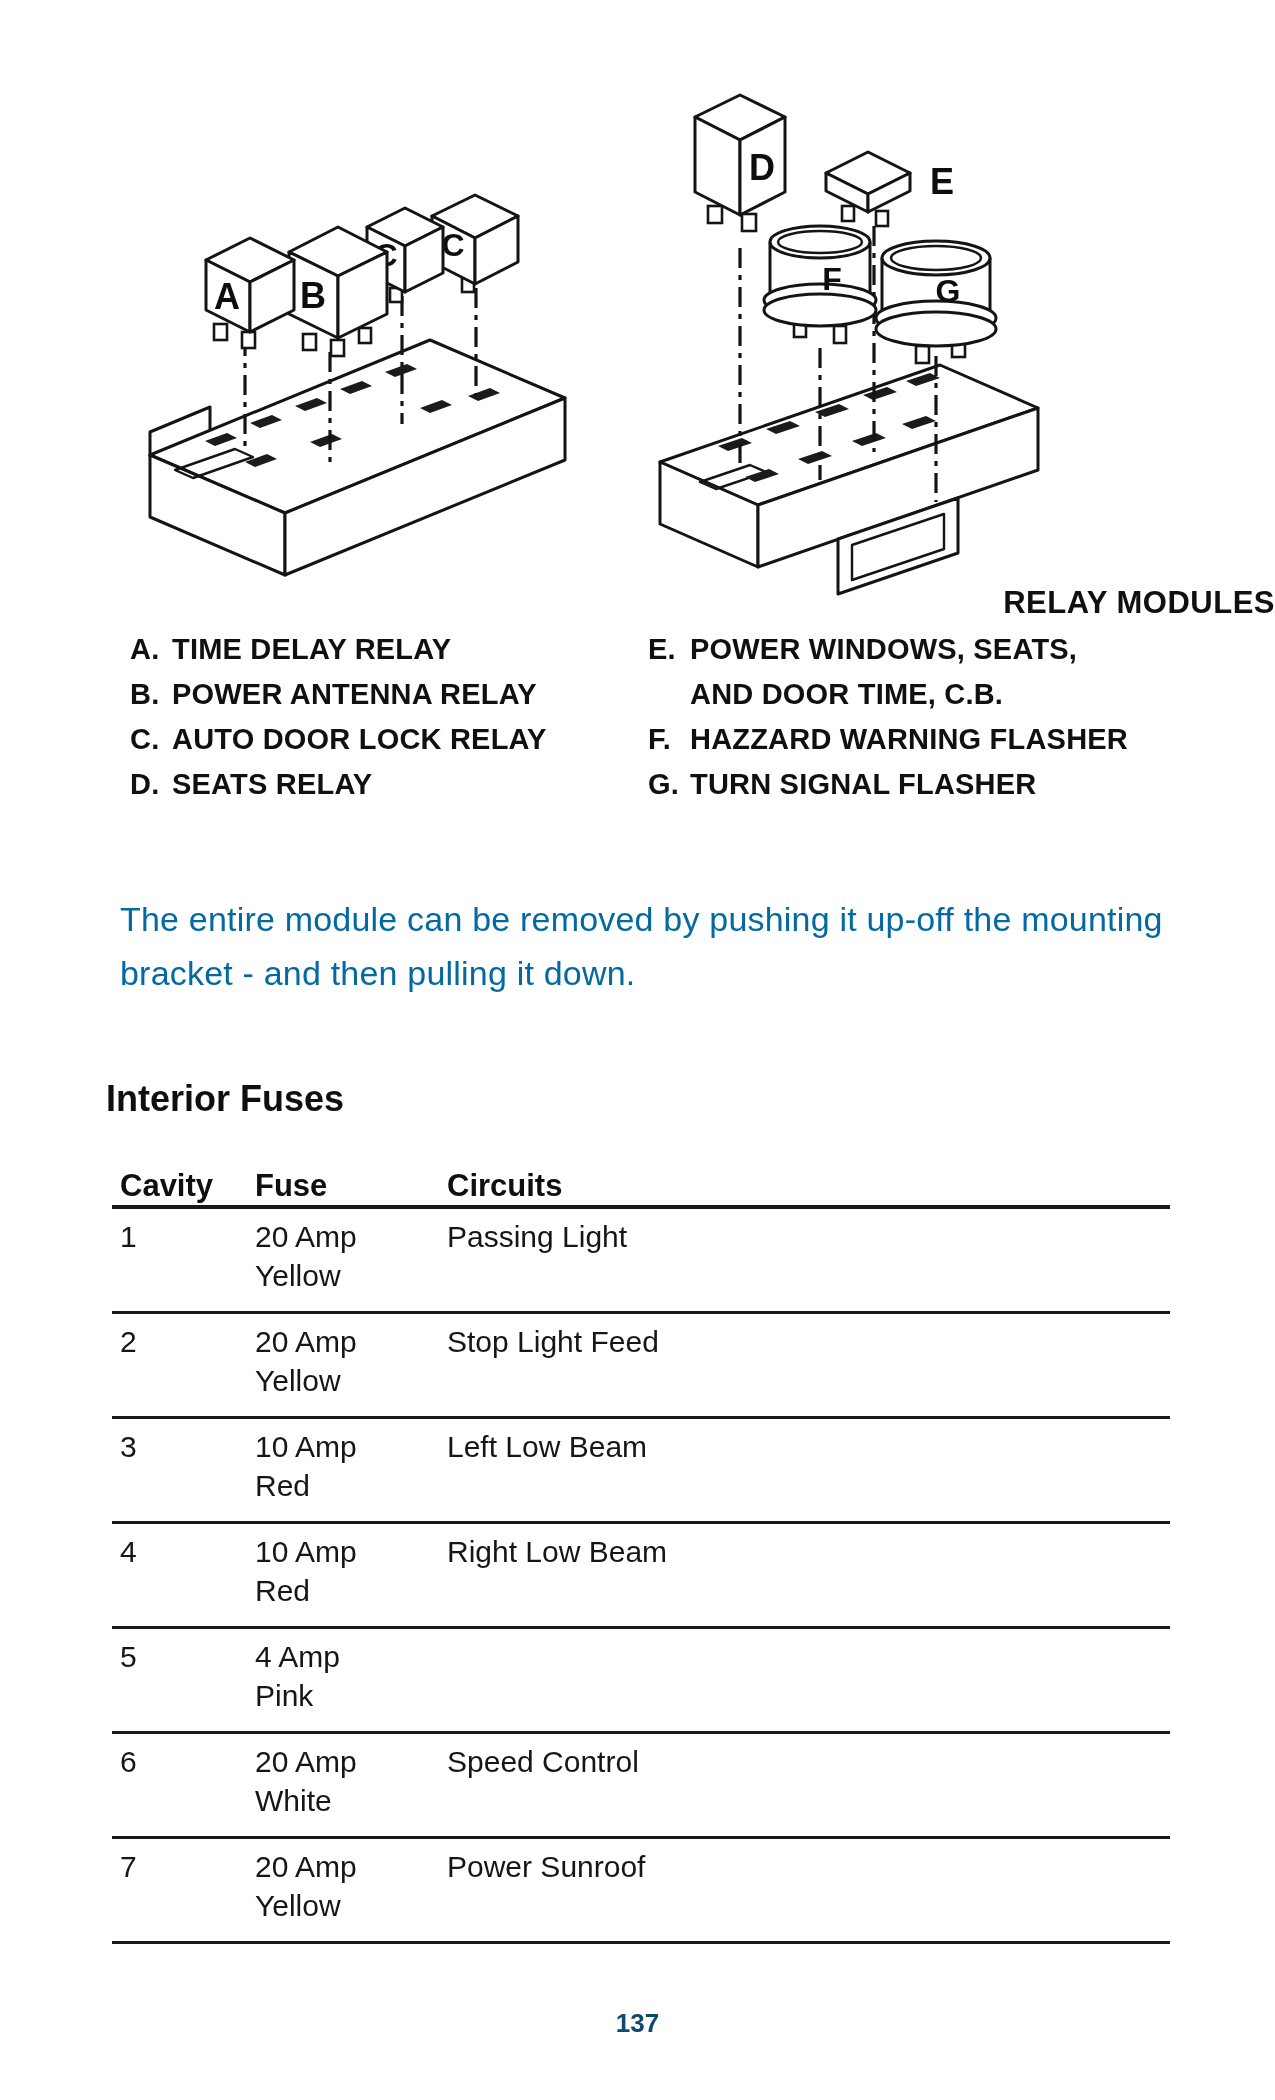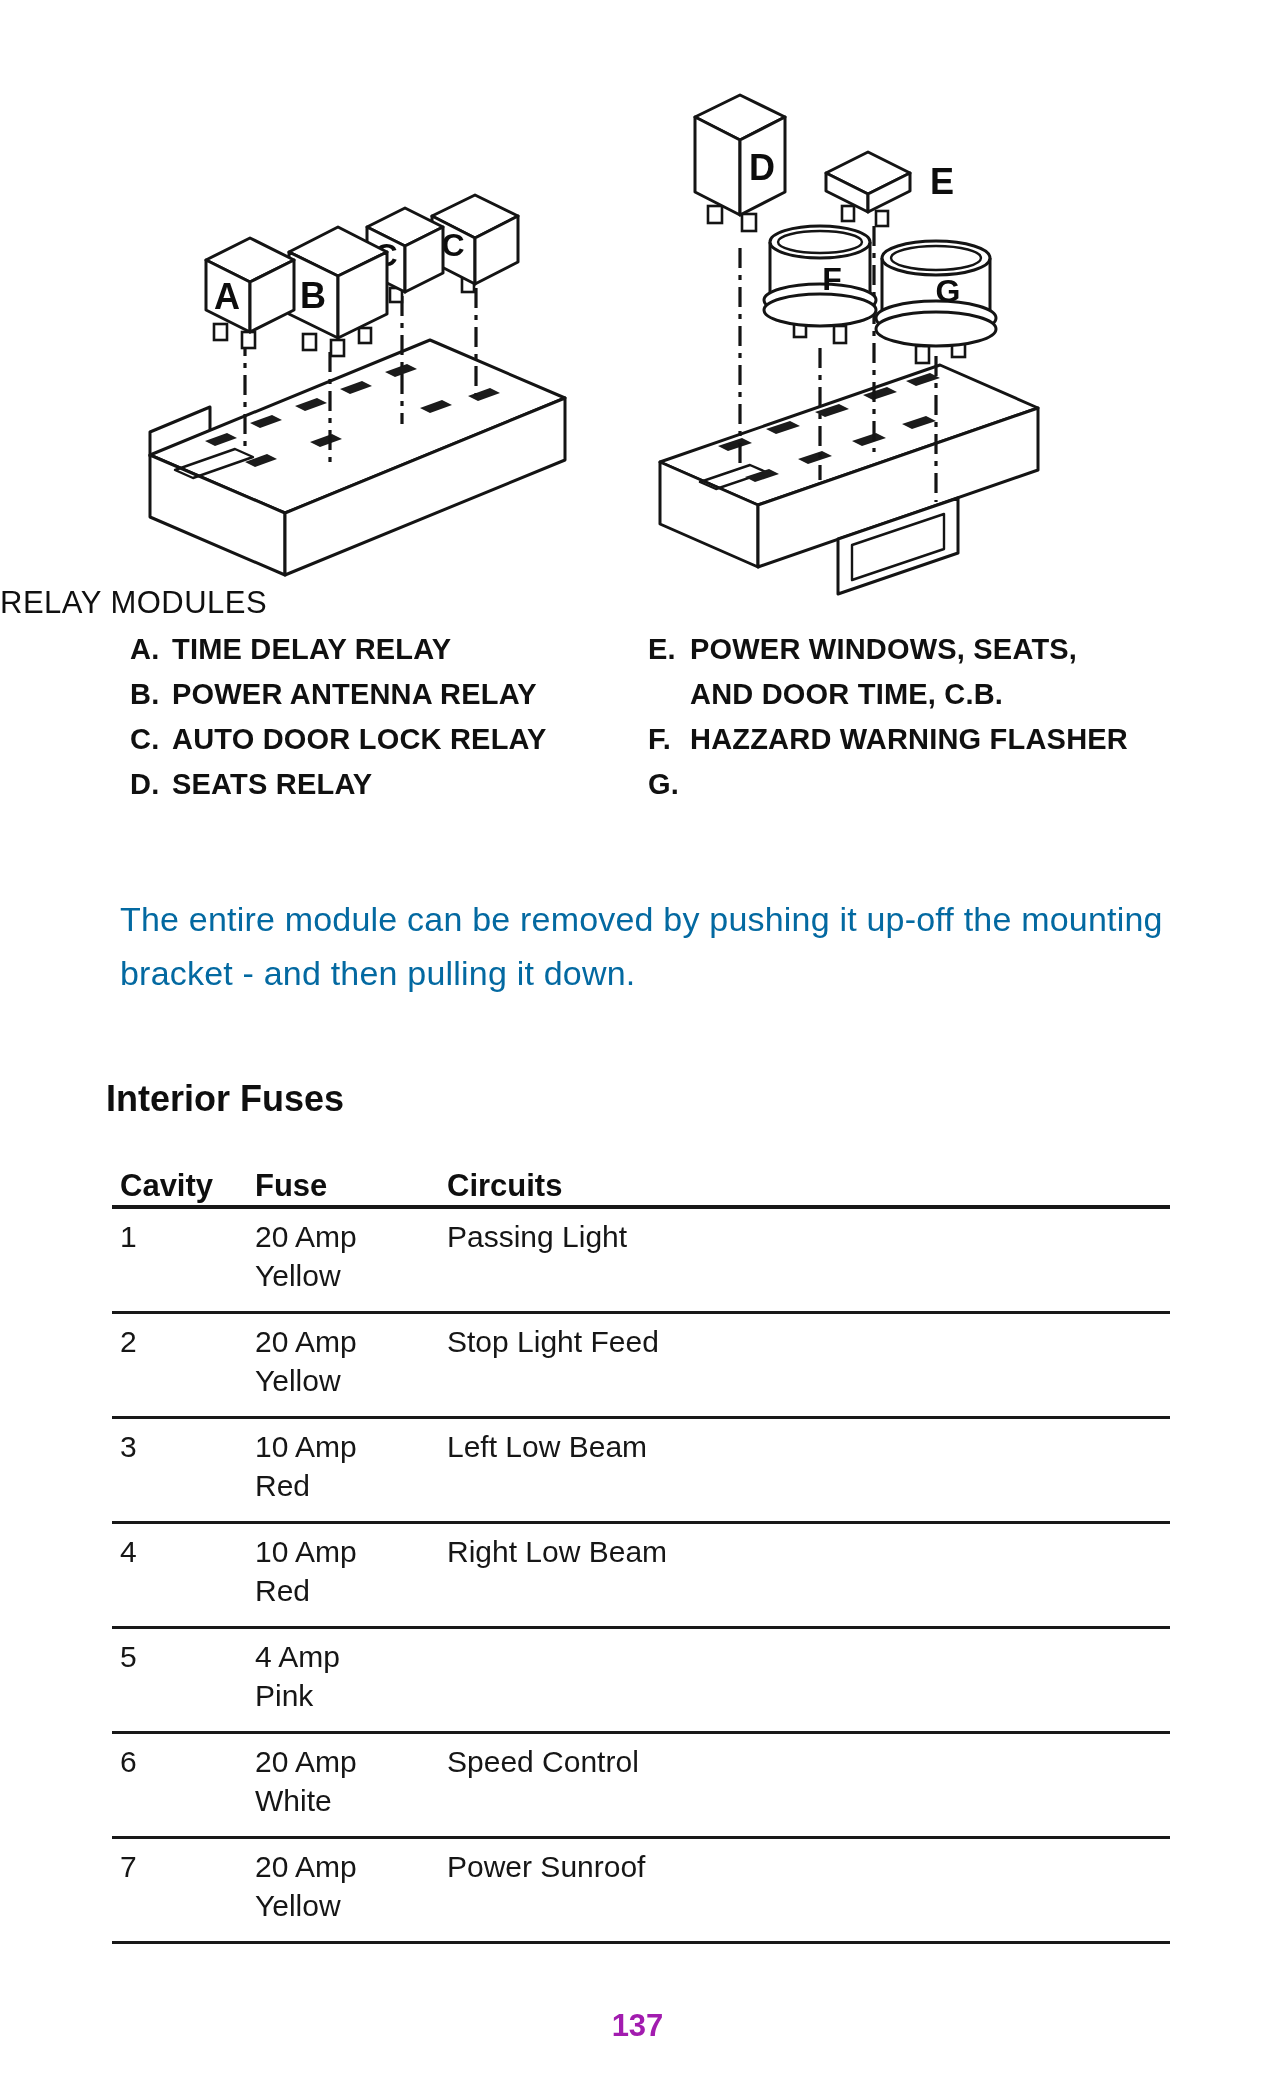--- a/index.html
+++ b/index.html
@@ -13,22 +13,22 @@
   .diagram-svg{position:absolute;top:0;left:0;}
   .face{fill:#ffffff;stroke:#141414;stroke-width:3;stroke-linejoin:round;}
   .outline{fill:none;stroke:#141414;stroke-width:3;stroke-linejoin:round;}
   .thin{fill:none;stroke:#141414;stroke-width:2.4;stroke-linejoin:round;}
   .slot{fill:#1b1b1b;stroke:none;}
   .foot{fill:#ffffff;stroke:#141414;stroke-width:2.6;}
   .dash{stroke:#141414;stroke-width:3.2;fill:none;stroke-dasharray:20 7 5 7;}
   .letter{font-family:"Liberation Sans",sans-serif;font-weight:700;font-size:36px;fill:#0d0d0d;text-anchor:middle;}
   .letter.sm{font-size:32px;}
 
-  .caption{position:absolute;top:585px;left:0;right:0;text-align:left;
-    font-size:31px;font-weight:400;letter-spacing:.5px;color:#101010;}
+  .caption{position:absolute;top:585px;left:0;right:0;text-align:right;
+    font-size:31px;font-weight:700;letter-spacing:.5px;color:#101010;}
 
   .legend-col{position:absolute;top:633px;}
   .legend-col.left{left:130px;}
   .legend-col.right{left:648px;}
   .legend-row{display:flex;height:45px;align-items:flex-start;
     font-size:29px;font-weight:700;letter-spacing:.2px;color:#101010;white-space:nowrap;}
   .legend-key{width:42px;flex:none;}
 
   .para{position:absolute;top:893px;left:120px;width:1070px;
     font-size:34px;line-height:1.58;color:#0369a1;letter-spacing:.2px;}
@@ -38,21 +38,21 @@
 
   .ftable{position:absolute;top:1168px;left:112px;width:1058px;font-size:30px;color:#161616;}
   .thead{display:grid;grid-template-columns:135px 192px 1fr;
     font-weight:700;font-size:31px;color:#0f0f0f;
     padding:0 0 1px 8px;border-bottom:4px solid #181818;}
   .trow{display:grid;grid-template-columns:135px 192px 1fr;
     padding:8px 0 16px 8px;border-bottom:3px solid #181818;line-height:1.3;}
   .cell-circuits{padding-right:6px;}
 
   .pageno{position:absolute;top:2008px;left:0;right:0;text-align:center;
-    font-size:31px;font-weight:700;color:#a21caf;}
+    font-size:26px;font-weight:700;color:#0c4a6e;}
 </style>
 </head>
 <body>
 
 <div class="page">
 
   <svg class="diagram-svg" width="1275" height="625" viewBox="0 0 1275 625">
 
     <g>
       <polygon class="face" points="150,432 210,407 210,431 150,456"></polygon>
@@ -207,20 +207,21 @@
     <div class="legend-row">
       <span class="legend-key"></span>
       <span>AND DOOR TIME, C.B.</span>
     </div>
     <div class="legend-row">
       <span class="legend-key">F.</span>
       <span>HAZZARD WARNING FLASHER</span>
     </div>
     <div class="legend-row">
       <span class="legend-key">G.</span>
+      <span>TURN SIGNAL FLASHER</span>
     </div>
   </div>
 
   <div class="para">The entire module can be removed by pushing it up-off the mounting bracket - and then pulling it down.</div>
 
   <div class="section-title">Interior Fuses</div>
 
   <div class="ftable">
     <div class="thead">
       <div>Cavity</div>

